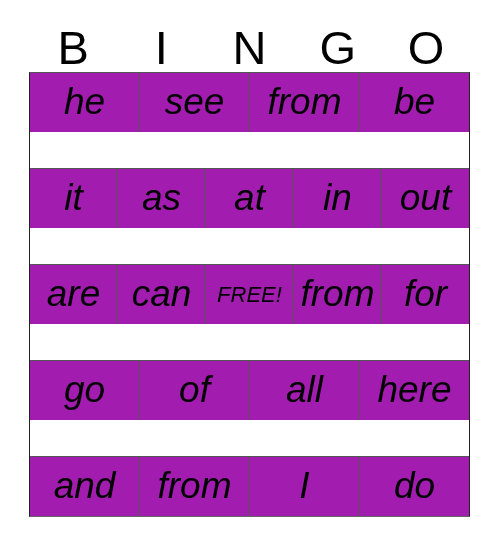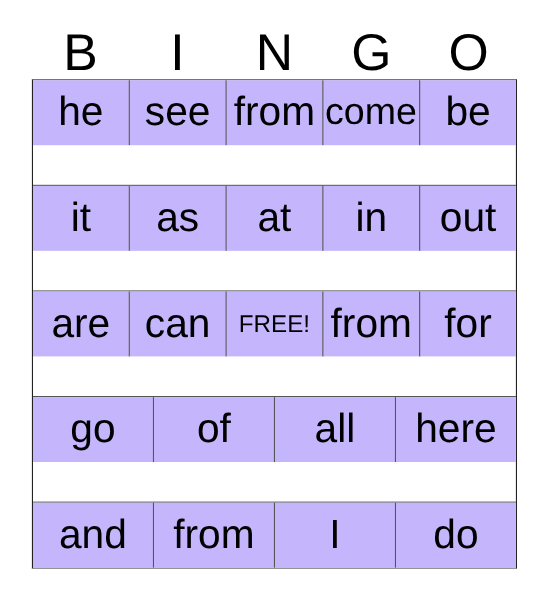--- a/index.html
+++ b/index.html
@@ -70,21 +70,22 @@
   }
   .grid-cell {
     flex: 1 1 0;
     min-width: 0;
     position: relative;
     display: flex;
     align-items: center;
     justify-content: center;
     box-sizing: border-box;
     overflow: hidden;
-    background: #c4b5fd;
+    background: #a21caf;
+    font-style: italic;
   }
   .grid-cell + .grid-cell {
     border-left: 1.5px solid #555555;
   }
   .cell-text {
     display: block;
     font-size: 37px;
     line-height: 1.05;
     white-space: nowrap;
     text-align: center;
@@ -111,23 +112,20 @@
   <div id="grid">
       <div class="grid-row">
         <div class="grid-cell">
           <span class="cell-text">he</span>
         </div>
         <div class="grid-cell">
           <span class="cell-text">see</span>
         </div>
         <div class="grid-cell">
           <span class="cell-text">from</span>
-        </div>
-        <div class="grid-cell">
-          <span class="cell-text" style="transform: scale(0.922222);">come</span>
         </div>
         <div class="grid-cell">
           <span class="cell-text">be</span>
         </div>
       </div>
       <div class="grid-row">
         <div class="grid-cell">
           <span class="cell-text">it</span>
         </div>
         <div class="grid-cell">

